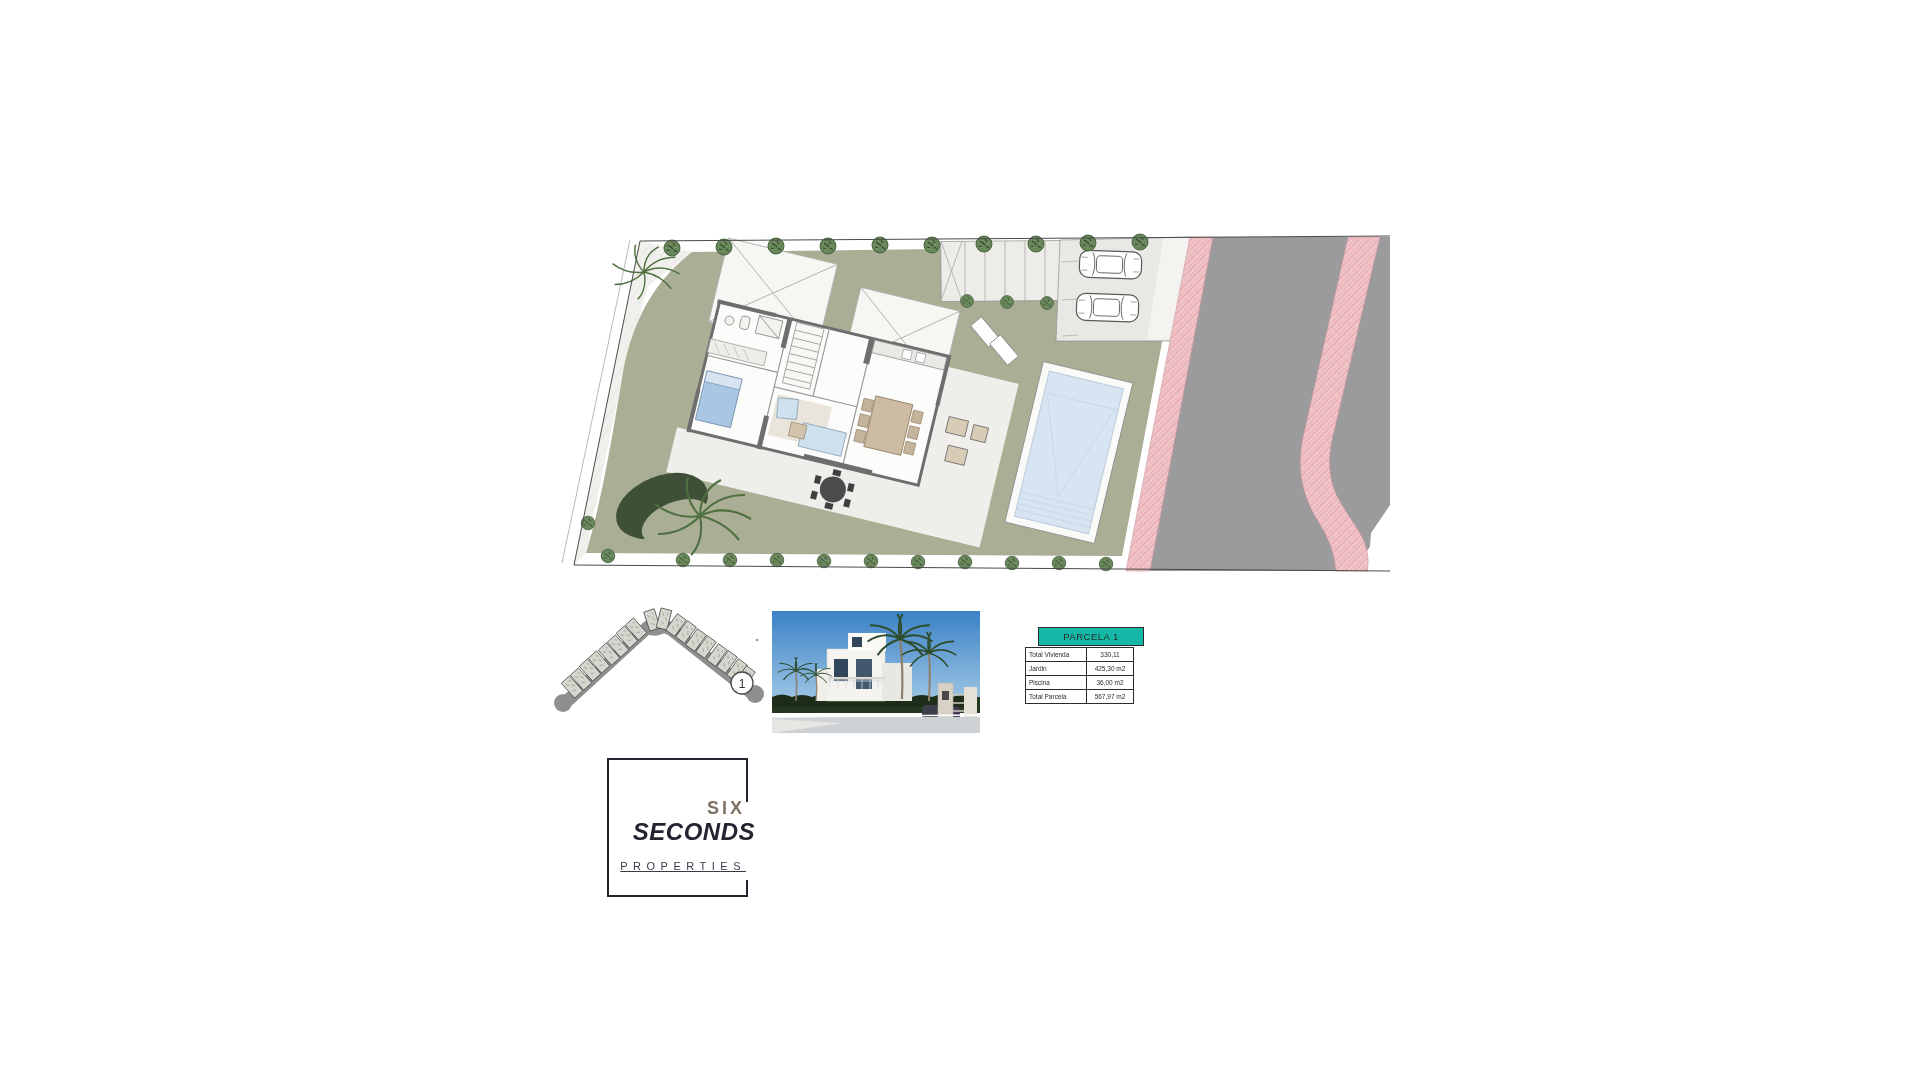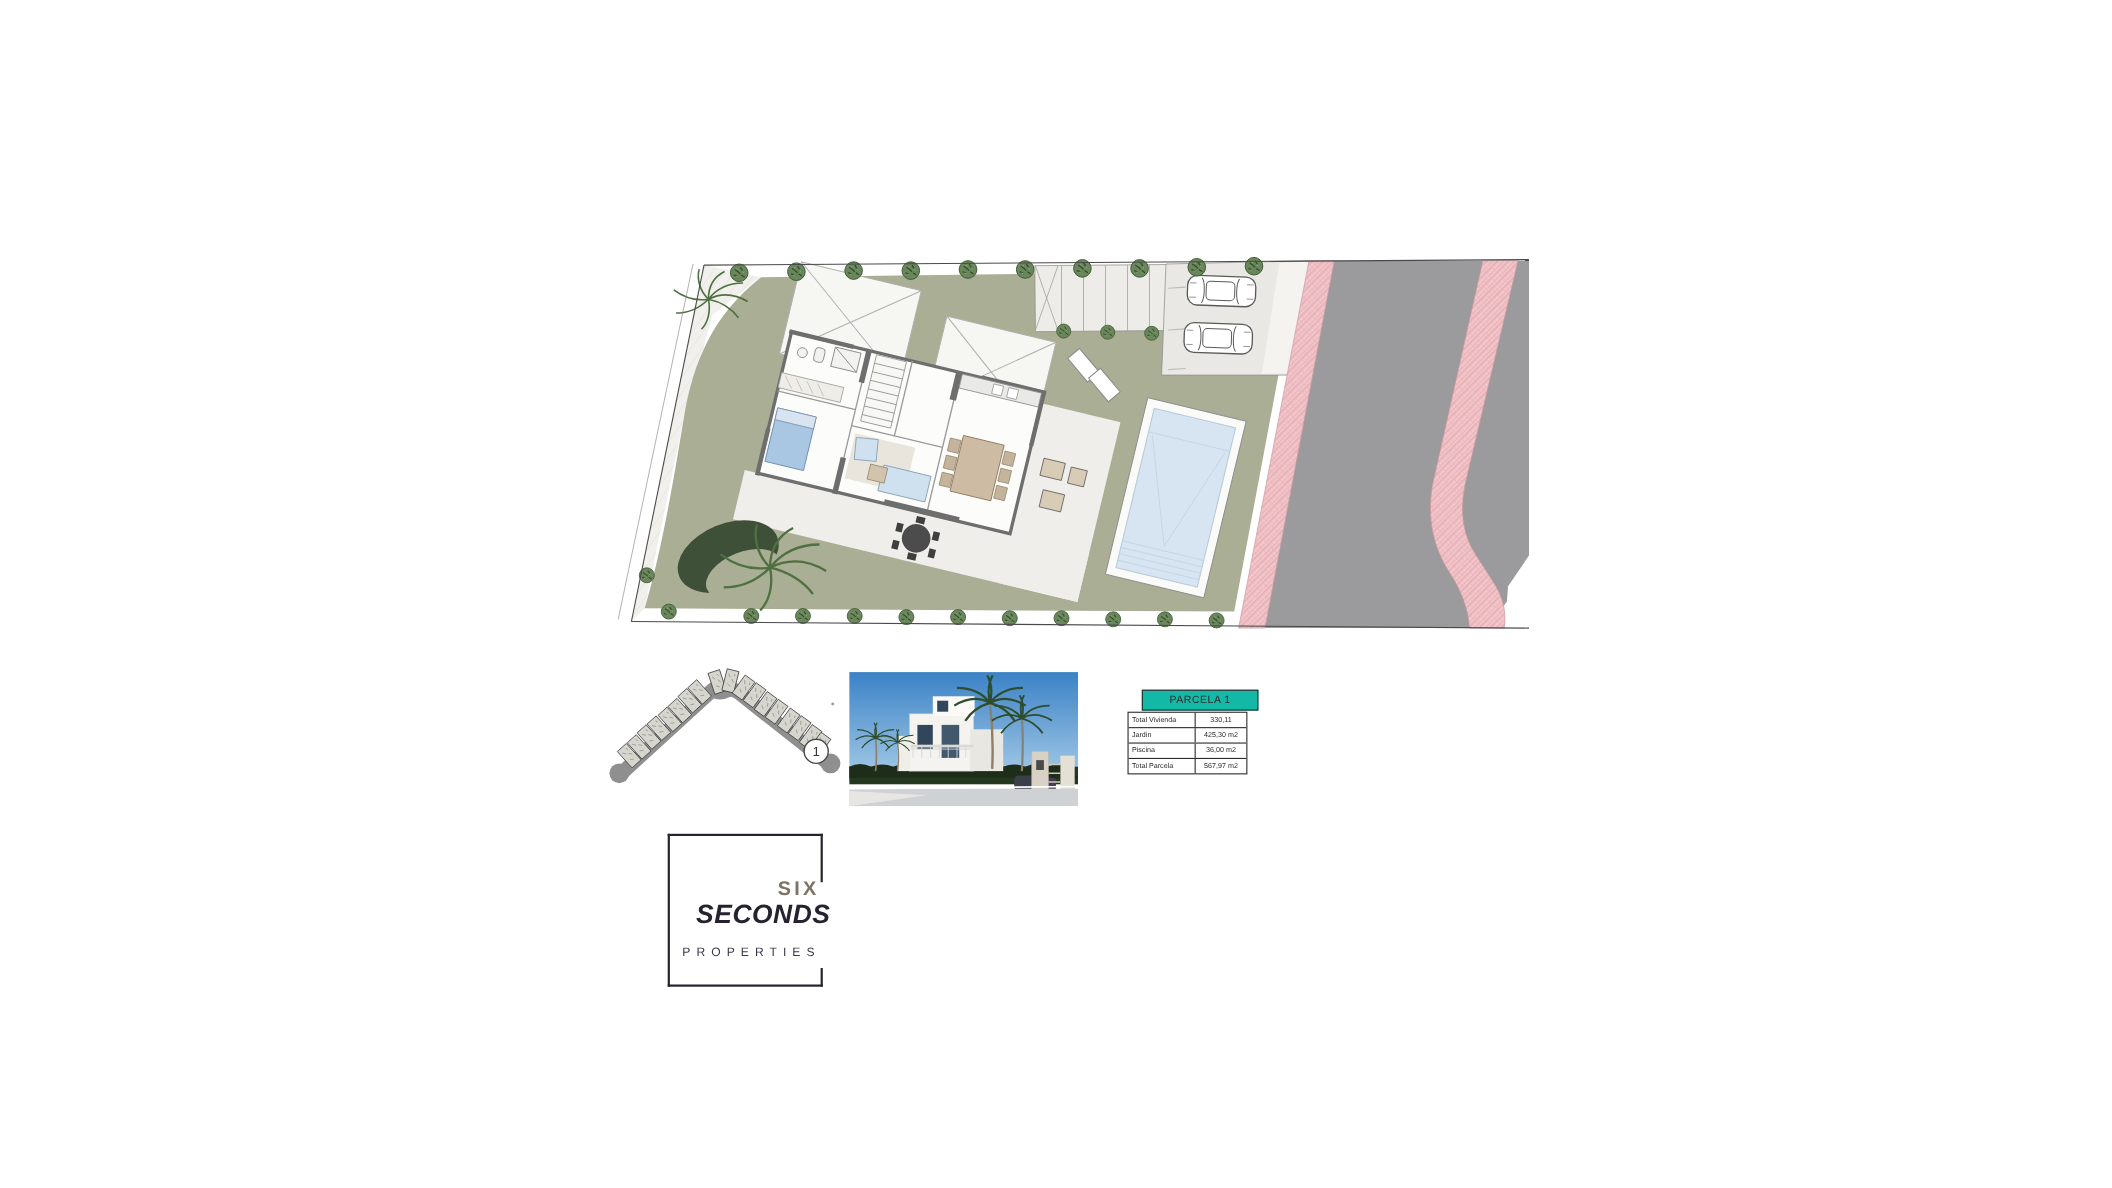--- a/index.html
+++ b/index.html
@@ -353,16 +353,16 @@
   </div>
 
   <div class="abs logo">
     <div class="b bl"></div>
     <div class="b bt"></div>
     <div class="b bb"></div>
     <div class="b brt"></div>
     <div class="b brb"></div>
     <div class="six" style="color:#7d7264;">SIX</div>
     <div class="seconds" style="color:#262230;font-style:italic;">SECONDS</div>
-    <div class="properties" style="color:#3c3947;">PROPERTIES</div>
+    <div class="properties" style="color:#3c3947;text-decoration:underline;">PROPERTIES</div>
   </div>
 
 </div>
 
 </body></html>

